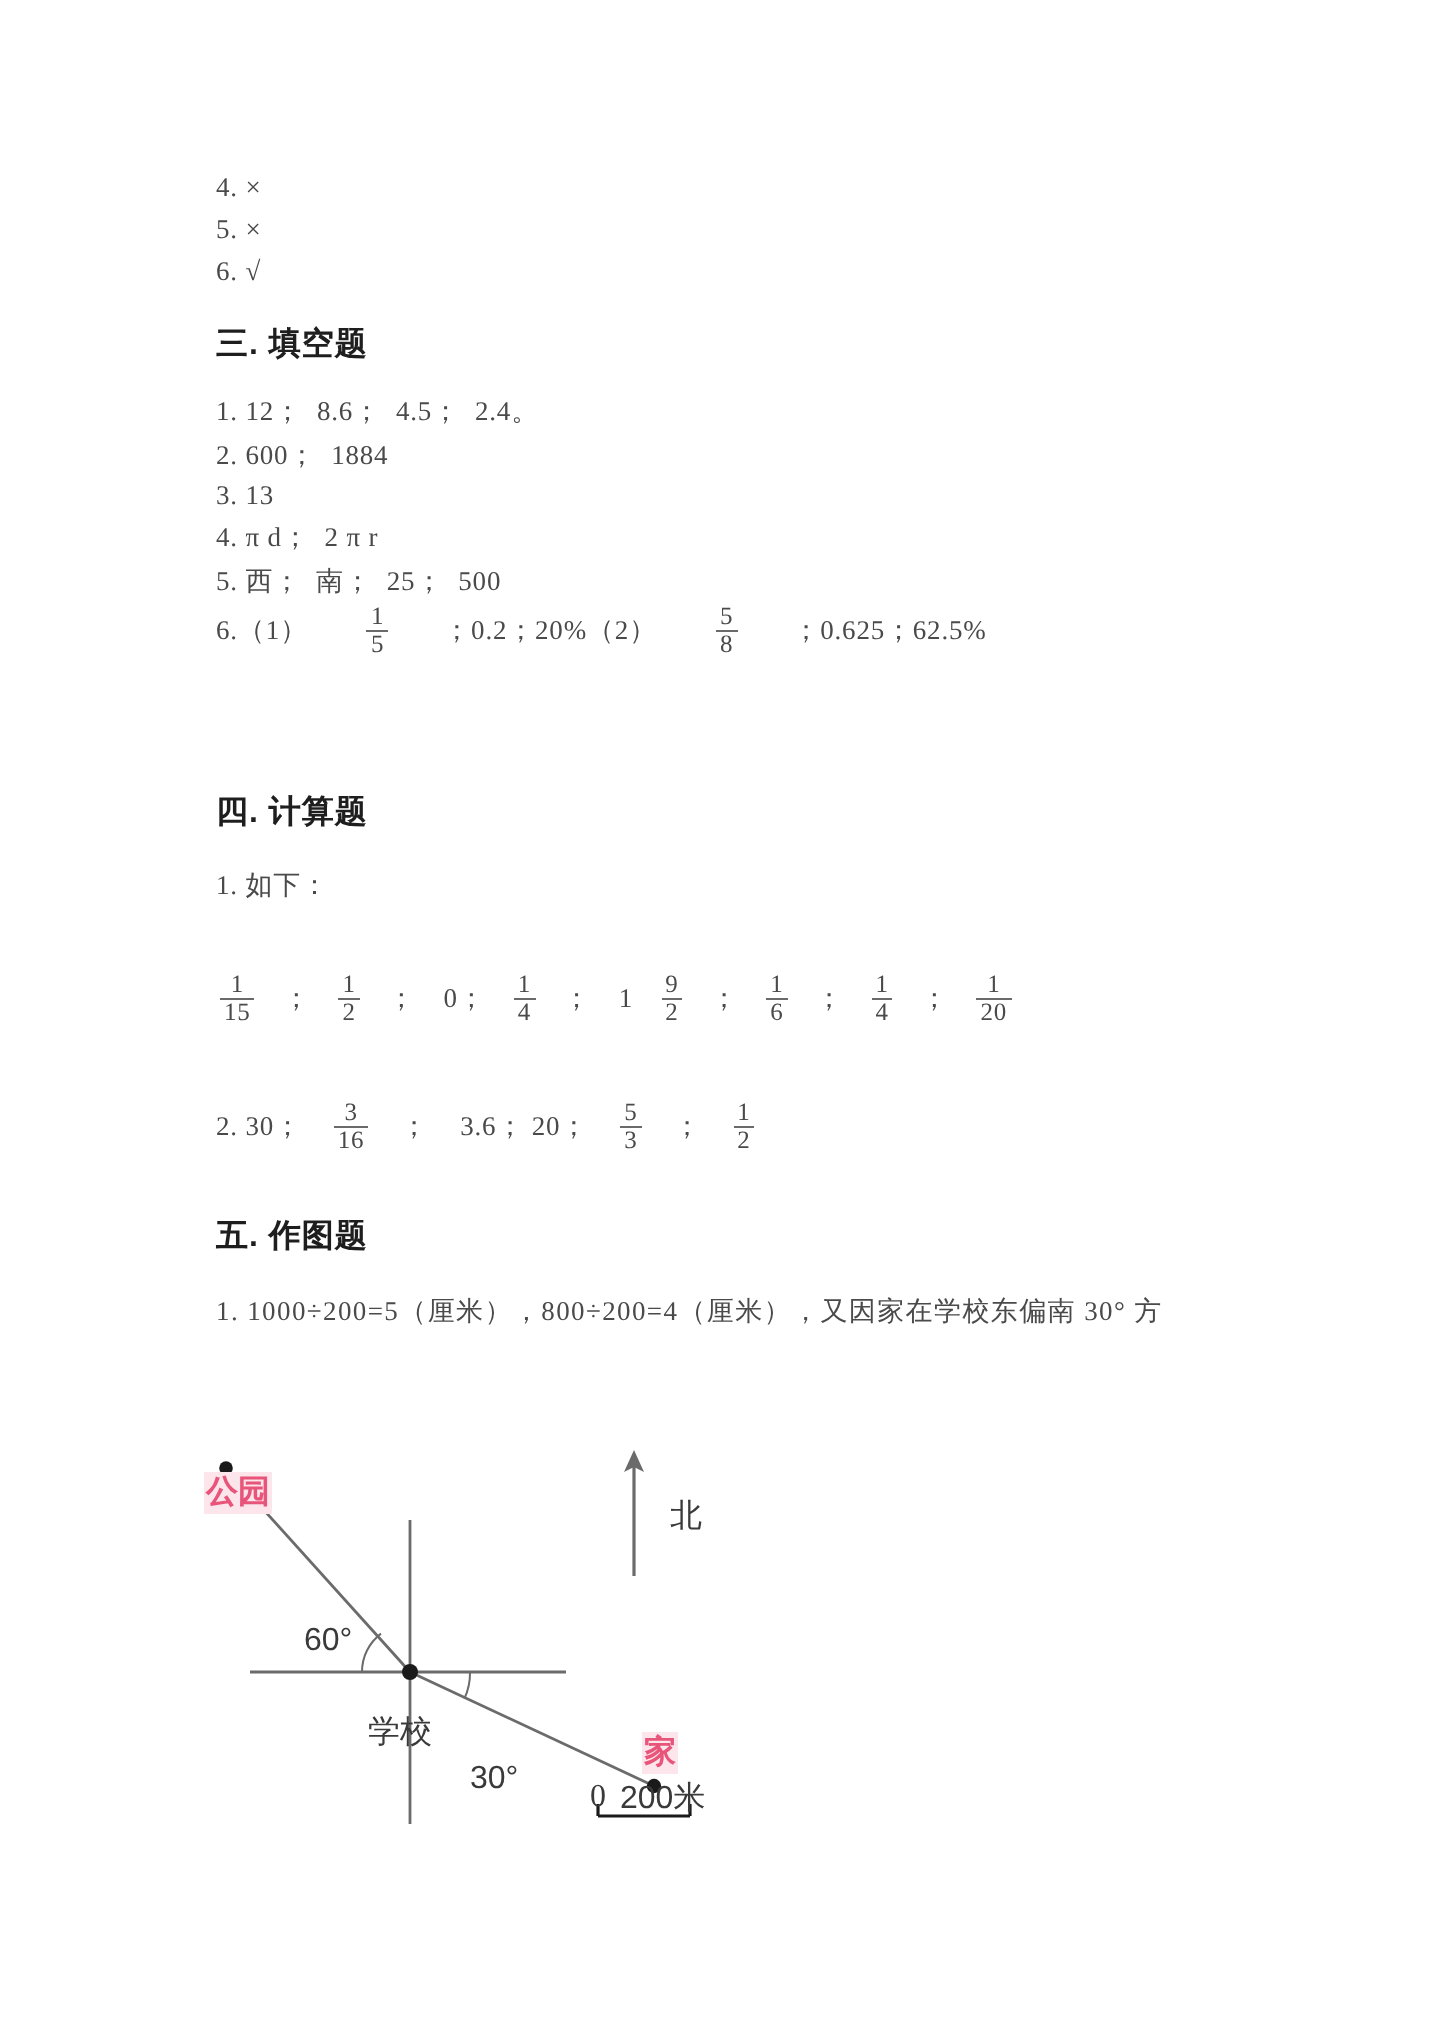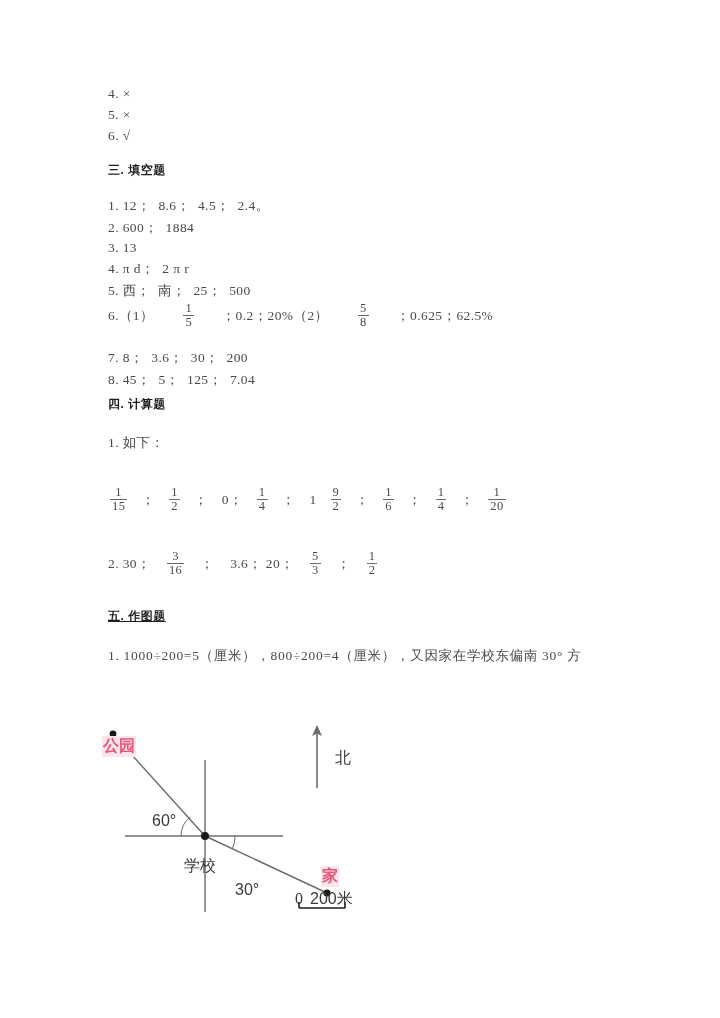--- a/index.html
+++ b/index.html
@@ -24,21 +24,21 @@
   .abs { position: absolute; }
 
   
   .ans-line {
     font-size: 13.5px;
     color: #4a4a4a;
     letter-spacing: 0.4px;
     white-space: pre;
   }
   .section-head {
-    font-size: 12px;
+    font-size: 16px;
     font-weight: bold;
     color: #1e1e1e;
     letter-spacing: 0.5px;
     font-family: "Liberation Sans", "DejaVu Sans", sans-serif;
   }
   .body-line {
     font-size: 13.5px;
     color: #4a4a4a;
     letter-spacing: 0.7px;
     white-space: pre;
@@ -118,34 +118,30 @@
     <span>；0.2；20%（2）</span>
     <span class="sp" style="width:22px;"></span>
     <span class="frac">
       <span class="num">5</span>
       <span class="den">8</span>
     </span>
     <span class="sp" style="width:20px;"></span>
     <span>；0.625；62.5%</span>
   </div>
 
-  <div class="abs" style="left:108px; top:349px;">
-    <div class="ans-line">7. 8；  3.6；  30；  200</div>
-    <div class="ans-line" style="margin-top:4px;">8. 45；  5；  125；  7.04</div>
-  </div>
 
   <div class="abs section-head" style="left:108px; top:396px;">四. 计算题</div>
 
   <div class="abs ans-line" style="left:108px; top:434px;">1. 如下：</div>
 
   <div class="abs row-flow" id="frac-row-1" style="left:110px; top:487px;"><span class="frac"><span class="num">1</span><span class="den">15</span></span><span class="sp" style="width: 14px;"></span><span>；</span><span class="sp" style="width: 14px;"></span><span class="frac"><span class="num">1</span><span class="den">2</span></span><span class="sp" style="width: 14px;"></span><span>；</span><span class="sp" style="width: 14px;"></span><span>0；</span><span class="sp" style="width: 14px;"></span><span class="frac"><span class="num">1</span><span class="den">4</span></span><span class="sp" style="width: 14px;"></span><span>；</span><span class="sp" style="width: 14px;"></span><span>1</span><span class="sp" style="width: 14px;"></span><span class="frac"><span class="num">9</span><span class="den">2</span></span><span class="sp" style="width: 14px;"></span><span>；</span><span class="sp" style="width: 14px;"></span><span class="frac"><span class="num">1</span><span class="den">6</span></span><span class="sp" style="width: 14px;"></span><span>；</span><span class="sp" style="width: 14px;"></span><span class="frac"><span class="num">1</span><span class="den">4</span></span><span class="sp" style="width: 14px;"></span><span>；</span><span class="sp" style="width: 14px;"></span><span class="frac"><span class="num">1</span><span class="den">20</span></span></div>
 
   <div class="abs row-flow" id="frac-row-2" style="left:108px; top:551px;"><span>2. 30；</span><span class="sp" style="width: 16px;"></span><span class="frac"><span class="num">3</span><span class="den">16</span></span><span class="sp" style="width: 16px;"></span><span>；</span><span class="sp" style="width: 16px;"></span><span>3.6；  20；</span><span class="sp" style="width: 16px;"></span><span class="frac"><span class="num">5</span><span class="den">3</span></span><span class="sp" style="width: 16px;"></span><span>；</span><span class="sp" style="width: 16px;"></span><span class="frac"><span class="num">1</span><span class="den">2</span></span></div>
 
-  <div class="abs section-head" style="left:108px; top:608px;text-decoration:underline;">五. 作图题</div>
+  <div class="abs section-head" style="left:108px; top:608px;">五. 作图题</div>
 
   <div class="abs body-line" style="left:108px; top:647px;">1. 1000÷200=5（厘米），800÷200=4（厘米），又因家在学校东偏南 30° 方</div>
 
   <div id="diagram">
     <svg width="290" height="205" viewBox="0 0 290 205">
 
       <line x1="30" y1="124" x2="188" y2="124" stroke="#6b6b6b" stroke-width="1.4"></line>
 
       <line x1="110" y1="48" x2="110" y2="200" stroke="#6b6b6b" stroke-width="1.4"></line>
 

